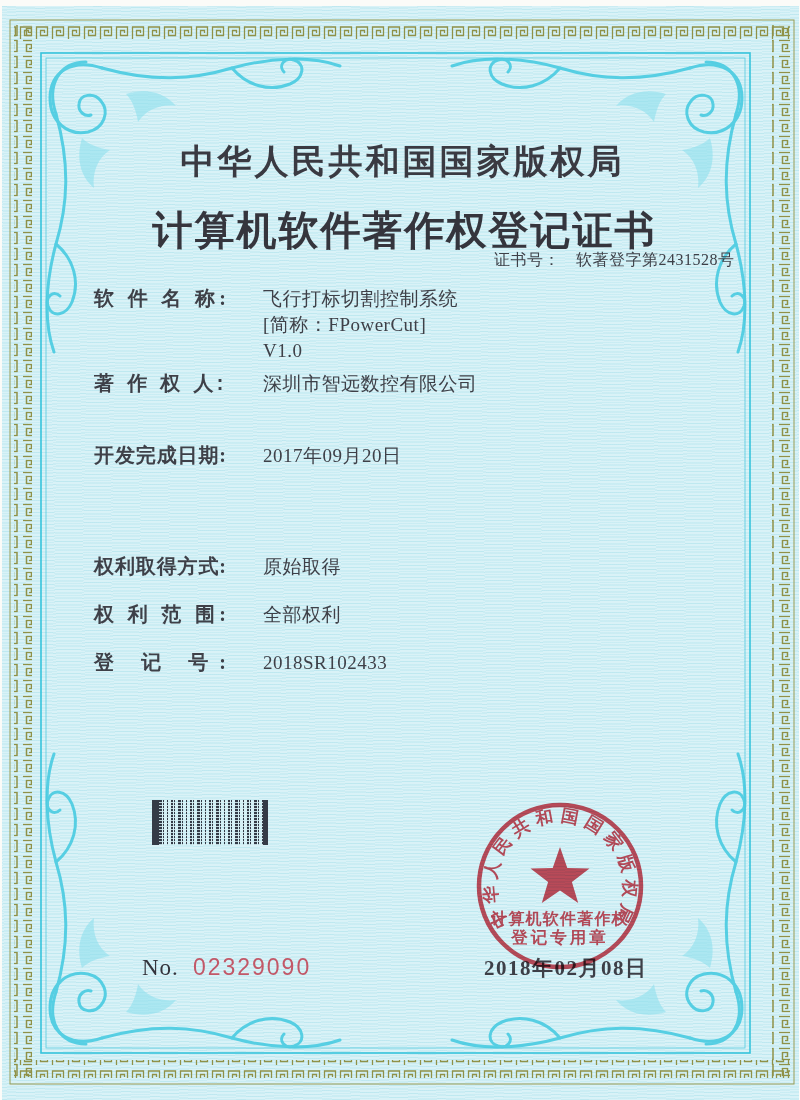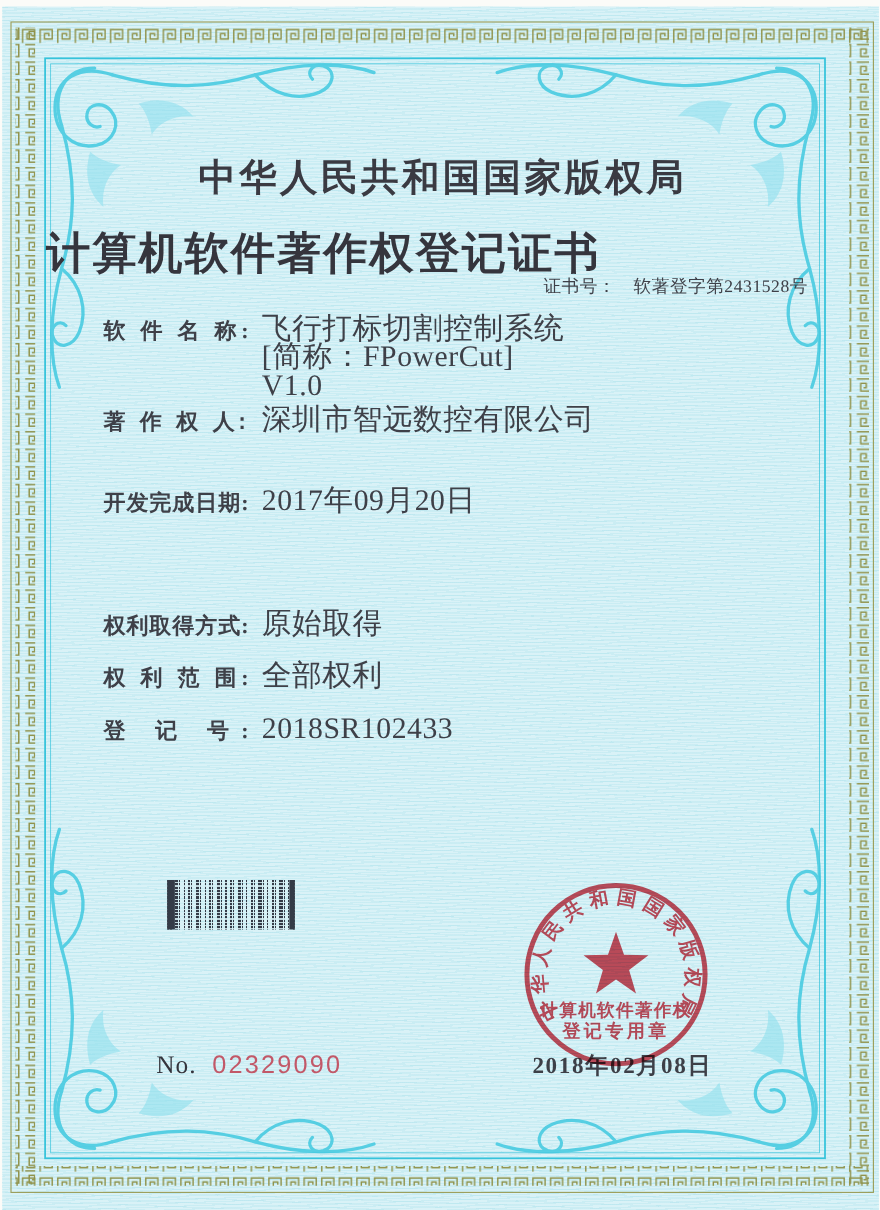--- a/index.html
+++ b/index.html
@@ -19,36 +19,36 @@
   }
   .deco { position:absolute; left:0; top:0; width:800px; height:1094px; }
 
   .title {
     position:absolute; top:133px; left:40px; right:36px;
     text-align:center; font-size:34px; font-weight:bold;
     letter-spacing:3px; color:#3a3a42;
   }
   .subtitle {
     position:absolute; top:197px; left:40px; right:32px;
-    font-size:40px; font-weight:bold;
+    text-align:center; font-size:40px; font-weight:bold;
     letter-spacing:2px; color:#35353d;
   }
   .cert-line {
     position:absolute; top:244px; left:492px;
     font-size:16px; letter-spacing:.5px; display:flex; gap:16px; color:#3e4048;justify-content:center;
   }
 
   .frow { position:absolute; left:92px; display:flex; align-items:baseline; }
   .flabel {
     display:inline-block; width:132px; flex:0 0 132px;
     font-size:20px; font-weight:600; color:#3e4048;
     text-align:justify; text-align-last:justify; text-justify:inter-character;
     white-space:pre-wrap;
   }
-  .fvalue { margin-left:12px; font-size:27px; line-height:26px; letter-spacing:.5px; }
+  .fvalue { margin-left:37px; font-size:19px; line-height:26px; letter-spacing:.5px; }
   .row-name   { top:279px; }
   .row-owner  { top:364px;font-family:Liberation Mono, monospace; }
   .row-dev    { top:436px; }
   .row-pub    { top:499px; }
   .row-acq    { top:547px; }
   .row-scope  { top:595px; }
   .row-reg    { top:643px; }
 
   .statement {
     position:absolute; top:692px; left:70px; width:650px;

